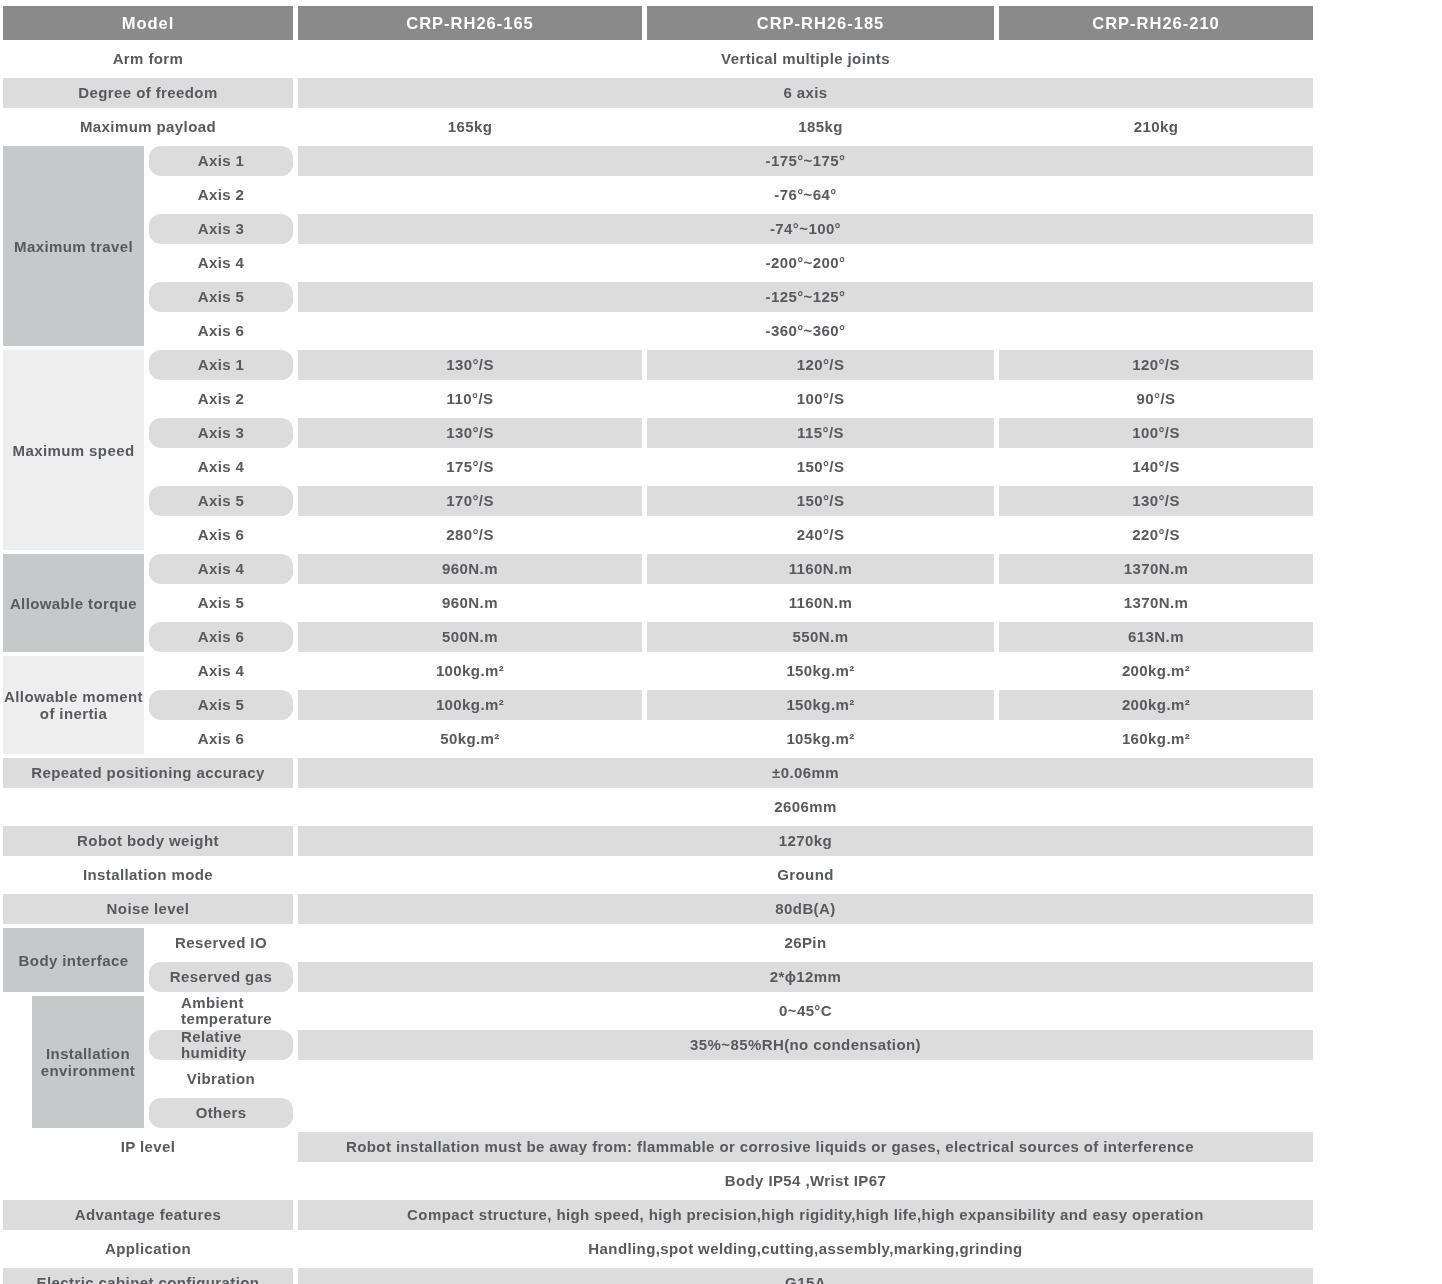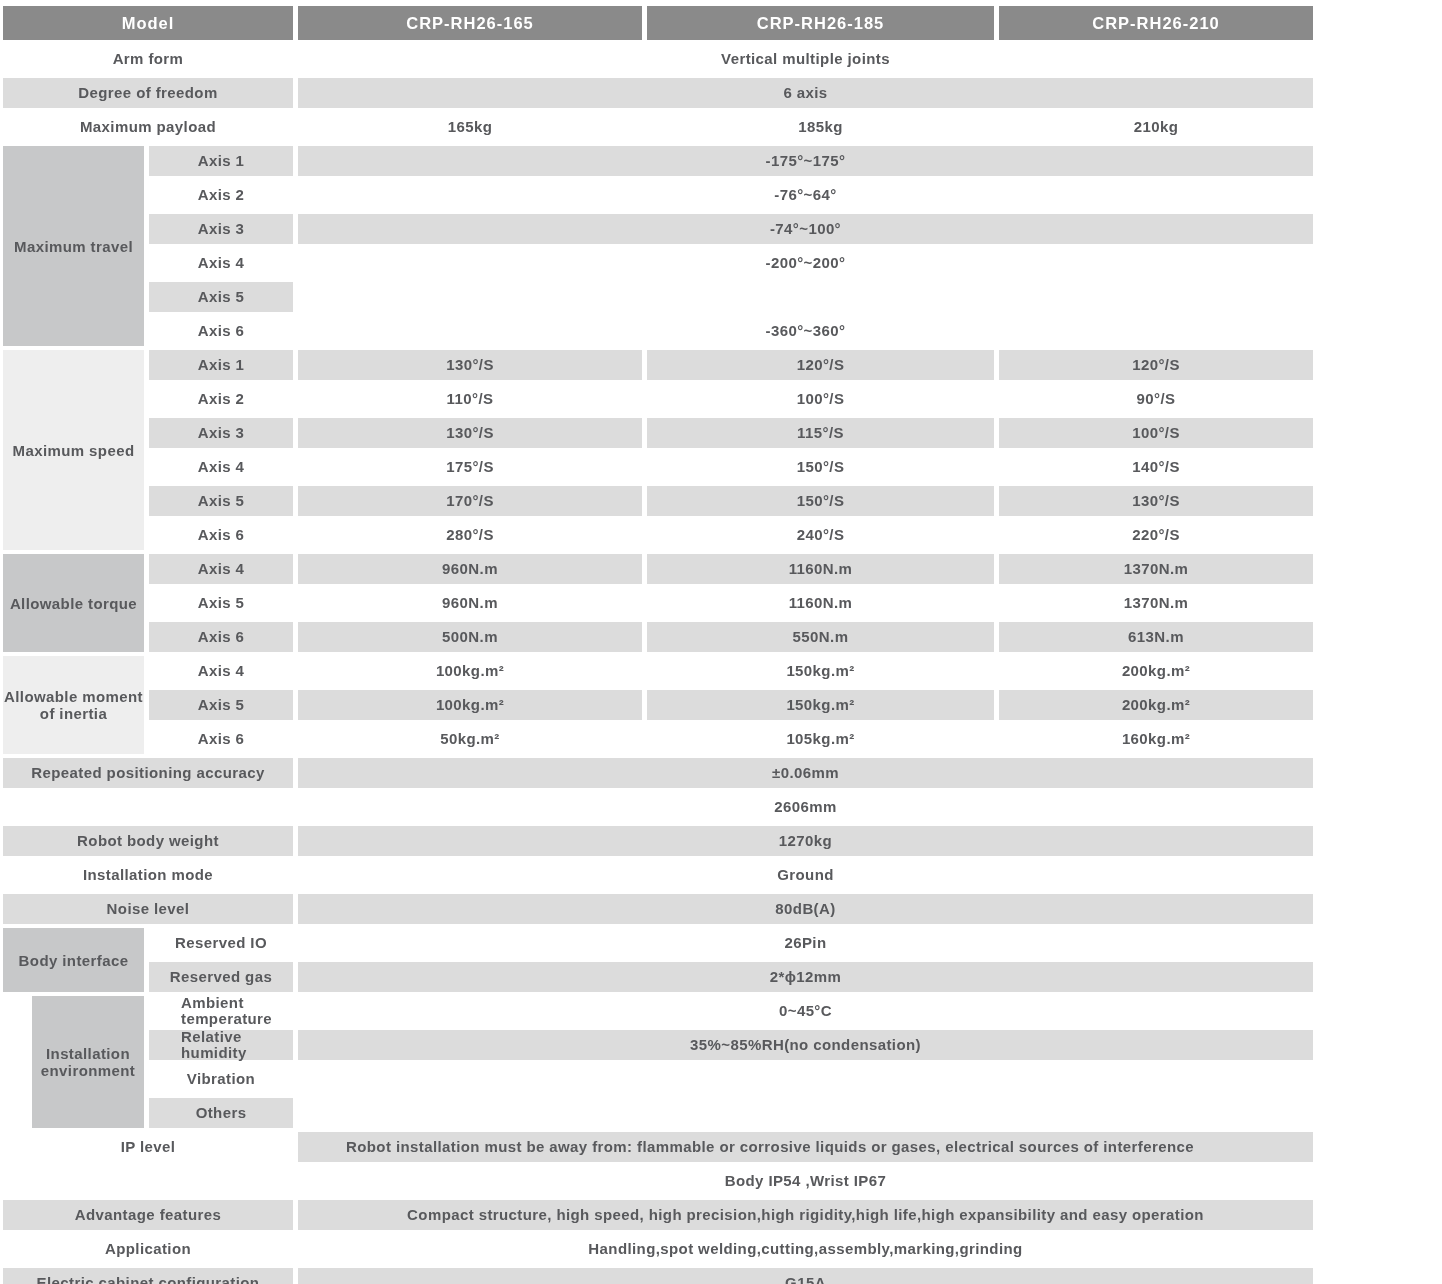--- a/index.html
+++ b/index.html
@@ -44,21 +44,21 @@
     background: var(--header-bg);
     color: var(--header-text);
     font-weight: 700;
     font-size: 16.5px;
     letter-spacing: 1px;
   }
   .bg-g  { background: var(--row-gray); }
   .bg-gd { background: var(--group-dark); }
   .bg-gl { background: var(--group-light); }
   .c1  { grid-column: 1; }
-  .c2  { grid-column: 2; }
+  .c2  { grid-column: 2; border-radius: 12px; }
   .c12 { grid-column: 1 / 3; }
   .c3  { grid-column: 3; }
   .c4  { grid-column: 4; text-align: center; }
   .c5  { grid-column: 5; }
   .c35 { grid-column: 3 / 6; }
   .rs2 { grid-row: span 2; }
   .rs3 { grid-row: span 3; }
   .rs4 { grid-row: span 4; margin-left: 29px; }
   .rs6 { grid-row: span 6; }
   .group-label { line-height: 17px; }
@@ -97,20 +97,21 @@
   <div class="cell c1 rs6 bg-gd group-label">Maximum travel</div>
   <div class="cell c2 bg-g">Axis 1</div>
   <div class="cell c35 bg-g">-175°~175°</div>
   <div class="cell c2">Axis 2</div>
   <div class="cell c35">-76°~64°</div>
   <div class="cell c2 bg-g">Axis 3</div>
   <div class="cell c35 bg-g">-74°~100°</div>
   <div class="cell c2">Axis 4</div>
   <div class="cell c35">-200°~200°</div>
   <div class="cell c2 bg-g">Axis 5</div>
+  <div class="cell c35 bg-g">-125°~125°</div>
   <div class="cell c2">Axis 6</div>
   <div class="cell c35">-360°~360°</div>
 
   <div class="cell c1 rs6 bg-gl group-label">Maximum speed</div>
   <div class="cell c2 bg-g">Axis 1</div>
   <div class="cell c3 bg-g">130°/S</div>
   <div class="cell c4 bg-g">120°/S</div>
   <div class="cell c5 bg-g">120°/S</div>
   <div class="cell c2">Axis 2</div>
   <div class="cell c3">110°/S</div>

